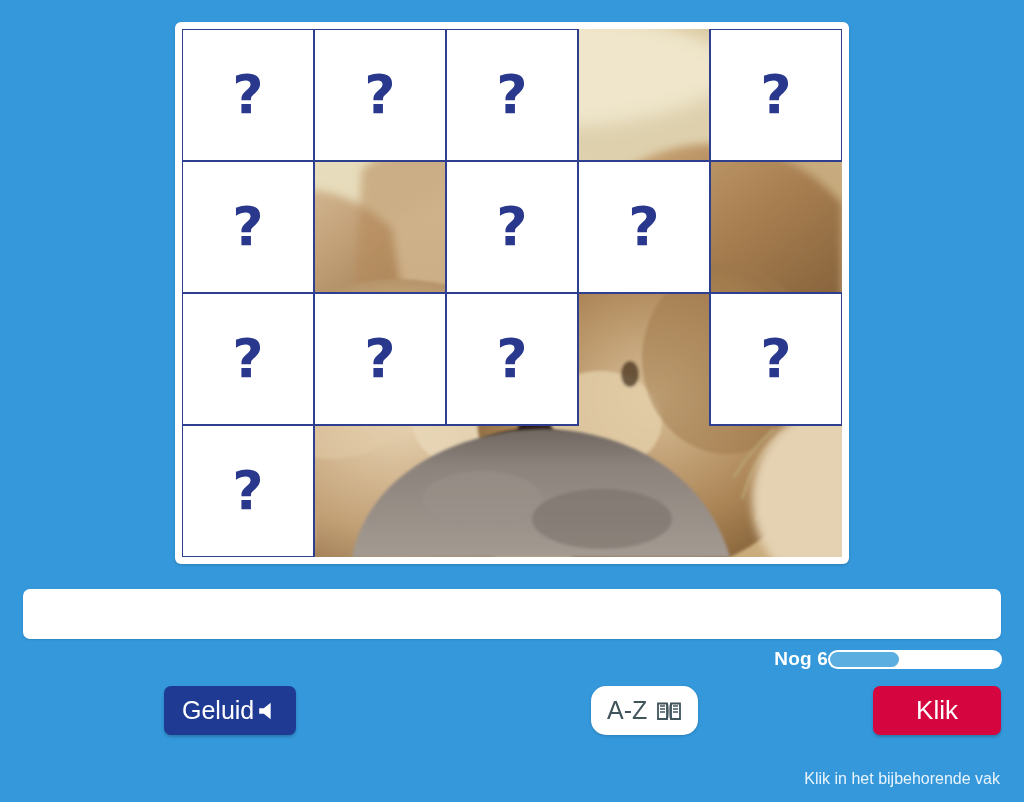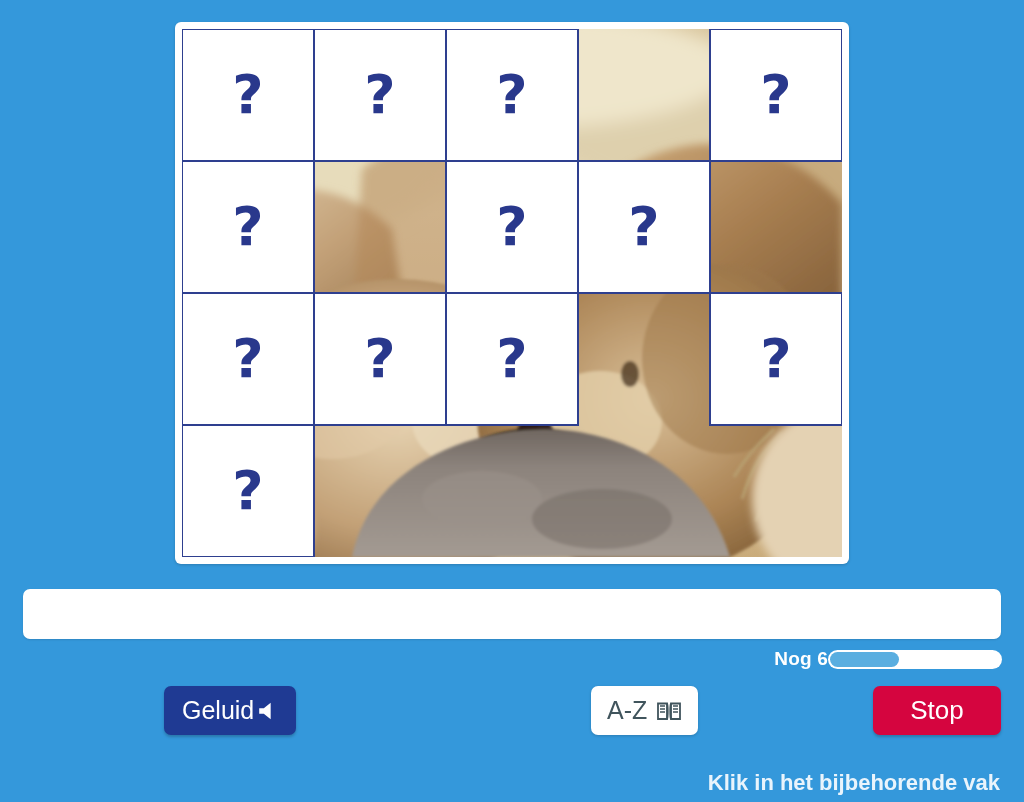--- a/index.html
+++ b/index.html
@@ -150,21 +150,21 @@
 
   #az-button {
     position: absolute;
     left: 591px;
     top: 686px;
     height: 49px;
     padding: 0 16px;
     background: #ffffff;
     color: #40545c;
     border: none;
-    border-radius: 7px;
+    border-radius: 15px;
     font-family: "Liberation Sans", sans-serif;
     font-size: 25px;
     display: flex;
     align-items: center;
     gap: 9px;
     cursor: pointer;
     box-shadow: 0 1px 3px rgba(0,0,0,0.18);
   }
 
   #stop-button {
@@ -181,22 +181,21 @@
     font-size: 26px;
     cursor: pointer;
     box-shadow: 0 2px 3px rgba(0,0,0,0.22);
   }
 
   #hint-text {
     position: absolute;
     right: 24px;
     top: 770px;
     color: #e9f4fc;
-    font-size: 22px;
-    font-weight: bold;
+    font-size: 16px;
   }
 
   .speaker-icon { display: block; }
   .book-icon { display: block; }
 </style>
 </head>
 <body style="background: rgb(52, 152, 219);">
 
 <div id="puzzle-frame">
   <div id="puzzle-grid">
@@ -369,15 +368,15 @@
       <path d="M2 3.5 H11 V19 H2 Z" fill="none"></path>
       <path d="M15 3.5 H24 V19 H15 Z" fill="none"></path>
       <path d="M11 3.5 C 12 5, 12 17.5, 11 19"></path>
       <path d="M15 3.5 C 14 5, 14 17.5, 15 19"></path>
       <path d="M4 6 H9 M4 9 H9 M4 12 H9" stroke-width="1.4"></path>
       <path d="M17 6 H22 M17 9 H22 M17 12 H22" stroke-width="1.4"></path>
     </svg>
   </span>
 </button>
 
-<button id="stop-button" style="background: rgb(213, 5, 63);">Stop</button>
+<button id="stop-button" style="background: rgb(213, 5, 63);">Klik</button>
 
 <div id="hint-text">Klik in het bijbehorende vak</div>
 
 </body></html>

